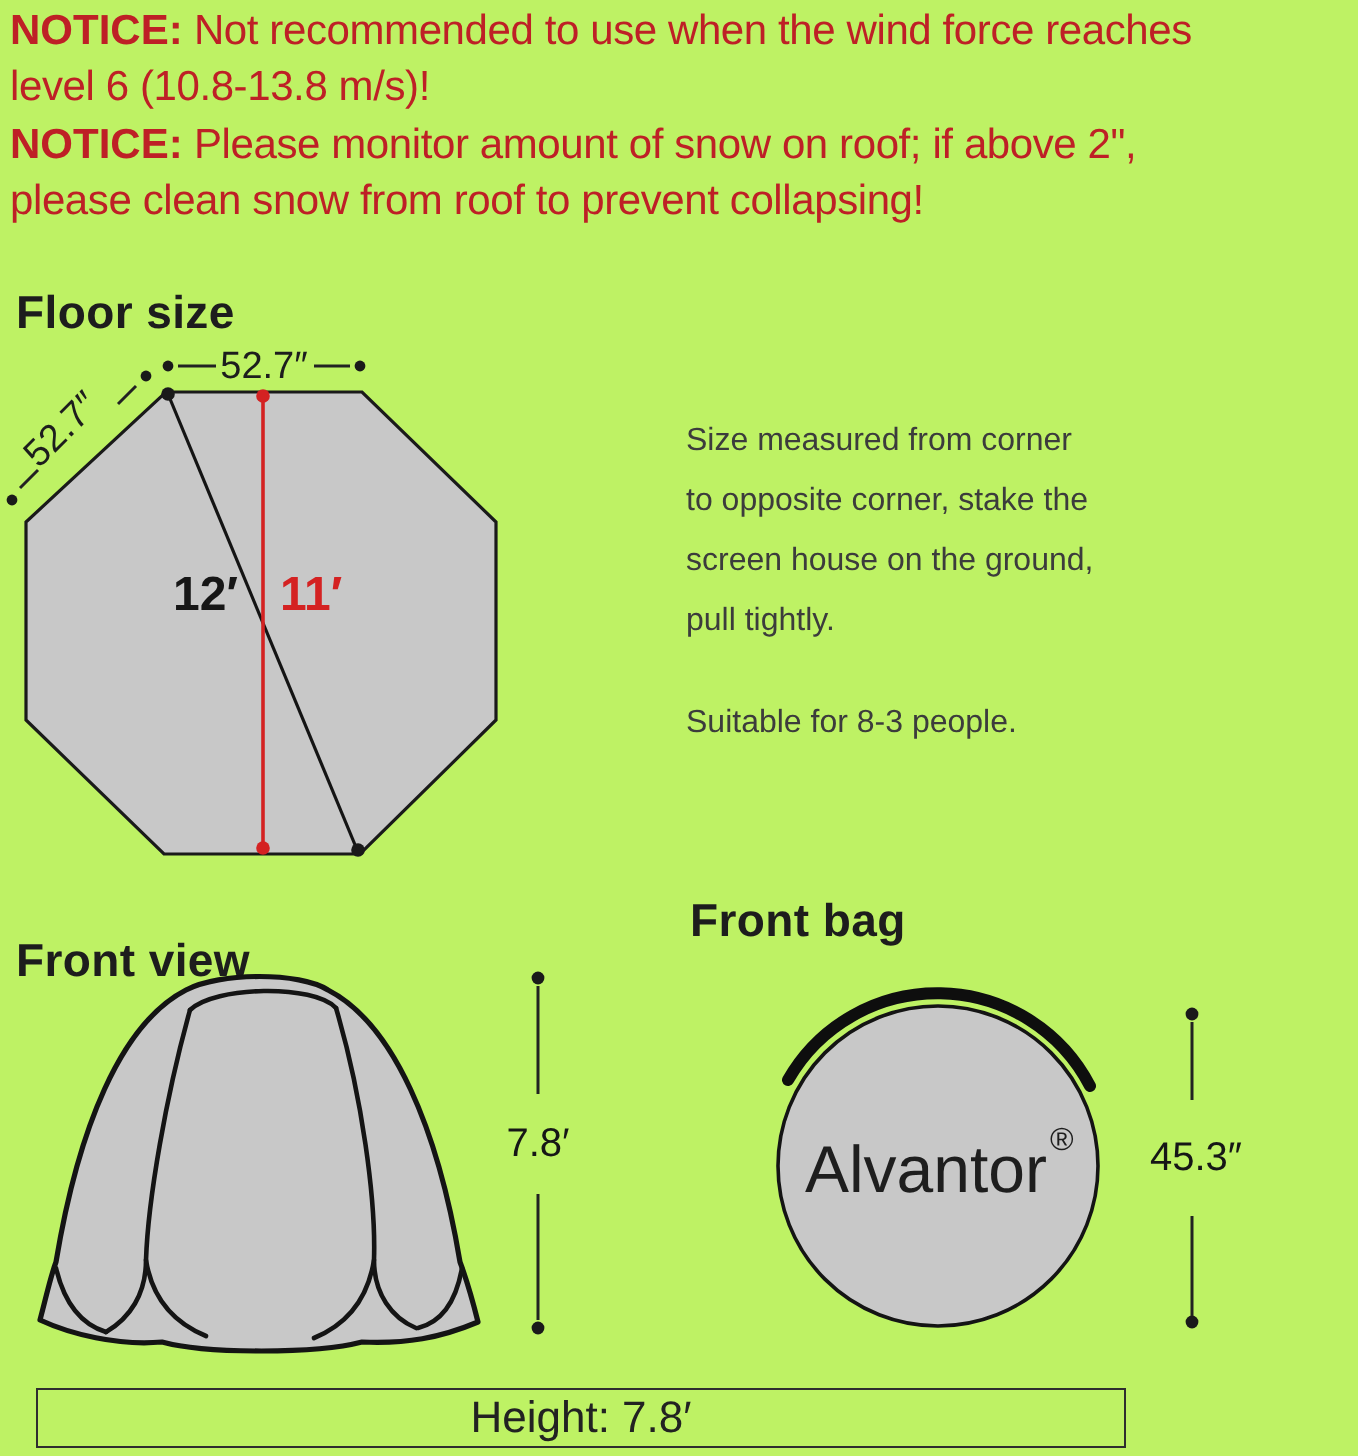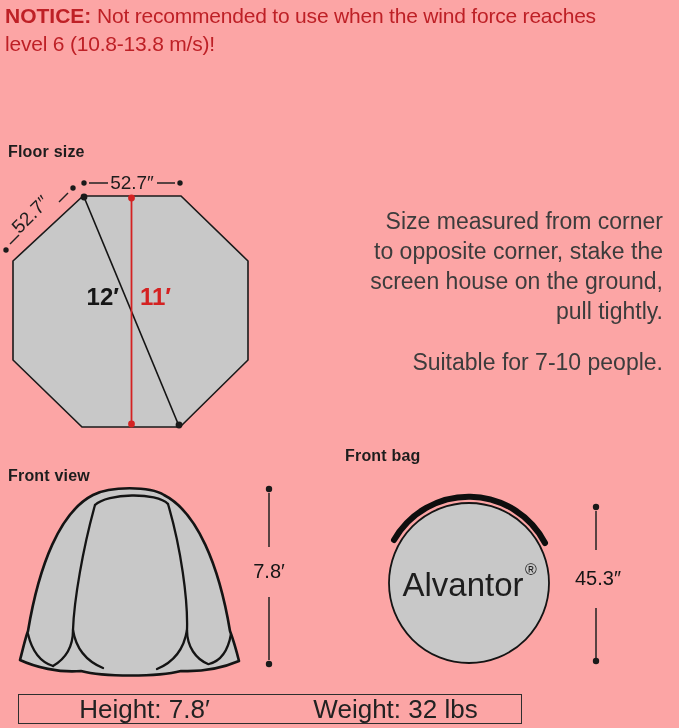--- a/index.html
+++ b/index.html
@@ -6,45 +6,45 @@
     --notice-red:#BE2026;
     --dimension-red:#D42222;
     --shape-fill:#C8C8C8;
     --outline:#1a1a1a;
   }
   *{margin:0;padding:0;box-sizing:border-box;}
   html,body{background:#fff;}
   .page{
     position:relative;
     width:679px;height:728px;
-    background:#fca5a5;
+    background:#bef264;
     font-family:"Liberation Sans","DejaVu Sans",sans-serif;
     overflow:hidden;
   }
   .notice{
     position:absolute;left:5px;right:2px;
     color:var(--notice-red);
     font-size:21px;line-height:28px;
     letter-spacing:-0.2px;
   }
   .notice strong{font-weight:700;letter-spacing:0;}
   .notice .lines{white-space:pre-line;}
   .notice-1{top:2px;}
   .notice-2{top:59px;}
   .section-heading{
     position:absolute;
-    font-size:16px;font-weight:700;color:#1d1d1d;
+    font-size:23px;font-weight:700;color:#1d1d1d;
     letter-spacing:0.2px;
   }
   .heading-floor{left:8px;top:143px;}
   .heading-front{left:8px;top:447px;margin-top:20px;}
   .heading-bag{left:345px;top:447px;}
   .floor-desc{
     position:absolute;left:343px;top:206px;width:320px;
-    color:#3c3c3c;font-size:23px;line-height:30px;font-weight:400;text-align:right;
+    color:#3c3c3c;font-size:16px;line-height:30px;font-weight:400;
   }
   .floor-desc .lines{white-space:pre-line;display:block;}
   .floor-desc .capacity{display:block;margin-top:21px;}
   svg{position:absolute;display:block;}
   .svg-floor{left:0;top:160px;}
   .svg-tent{left:0;top:472px;}
   .svg-bag{left:340px;top:472px;}
   
   .shape{fill:var(--shape-fill);stroke:var(--outline);stroke-width:1.6;}
   .tent-shape{fill:var(--shape-fill);stroke:#141414;stroke-width:2.6;stroke-linejoin:round;}
@@ -56,34 +56,36 @@
   .black-line{stroke:#141414;stroke-width:1.6;fill:none;}
   .measure-text{font-size:19px;fill:#1d1d1d;font-weight:400;}
   .big-dim{font-size:24px;font-weight:700;fill:#161616;}
   .big-dim-red{font-size:24px;font-weight:700;fill:var(--dimension-red);}
   .dim-label{font-size:20px;fill:#161616;}
   .brand-text{font-size:33px;fill:#1e1e1e;}
   .brand-reg{font-size:16px;fill:#1e1e1e;}
   .handle{fill:none;stroke:#0e0e0e;stroke-width:6;stroke-linecap:round;}
   .bag-circle{fill:var(--shape-fill);stroke:#141414;stroke-width:1.8;}
   .spec-table{
-    position:absolute;left:18px;top:694px;width:504px;height:30px;
+    position:absolute;left:18px;top:694px;width:545px;height:30px;
     border:1.6px solid #2e2e2e;
     display:flex;align-items:center;
-    font-size:26px;color:#222;
+    font-size:22px;color:#222;
   }
   .spec-table .cell{flex:1;text-align:center;}
 </style>
 </head>
 <body>
 
 <div class="page">
 
   <p class="notice notice-1"><strong>NOTICE:</strong> <span class="lines">Not recommended to use when the wind force reaches
 level 6 (10.8-13.8 m/s)!</span></p>
+  <p class="notice notice-2"><strong>NOTICE:</strong> <span class="lines">Please monitor amount of snow on roof; if above 2",
+please clean snow from roof to prevent collapsing!</span></p>
 
   <div class="section-heading heading-floor">Floor size</div>
   <div class="section-heading heading-front">Front view</div>
   <div class="section-heading heading-bag">Front bag</div>
 
   <svg class="svg-floor" width="290" height="282" viewBox="0 160 290 282">
 
     <polygon class="shape" points="83,196 181,196 248,261 248,360 180,427 82,427 13,360 13,261"></polygon>
 
     <line class="black-line" x1="84" y1="197" x2="179" y2="426"></line>
@@ -108,21 +110,21 @@
     <line class="dim-line" x1="68" y1="193" x2="59" y2="202"></line>
     <line class="dim-line" x1="19" y1="235" x2="10" y2="244"></line>
     <text class="measure-text" transform="translate(35,219) rotate(-45)" text-anchor="middle">52.7″</text>
   </svg>
 
   <div class="floor-desc">
     <span class="lines">Size measured from corner
 to opposite corner, stake the
 screen house on the ground,
 pull tightly.</span>
-    <span class="capacity">Suitable for 7-10 people.</span>
+    <span class="capacity">Suitable for 8-3 people.</span>
   </div>
 
   <svg class="svg-tent" width="300" height="216" viewBox="0 472 300 216">
     <path class="tent-shape" d="
       M 20,660
       C 23,649 25,639 28,631
       C 39,565 60,512 93,495
       C 110,486 150,486 164,495
       C 197,512 219,565 230,631
       C 233,639 236,649 239,661
@@ -153,16 +155,15 @@
 
     <circle class="dim-dot" cx="596" cy="507" r="3.2"></circle>
     <circle class="dim-dot" cx="596" cy="661" r="3.2"></circle>
     <line class="dim-line" x1="596" y1="511" x2="596" y2="550"></line>
     <line class="dim-line" x1="596" y1="608" x2="596" y2="658"></line>
     <text class="dim-label" x="598" y="585" text-anchor="middle">45.3″</text>
   </svg>
 
   <div class="spec-table">
     <span class="cell">Height: 7.8′</span>
-    <span class="cell">Weight: 32 lbs</span>
   </div>
 
 </div>
 
 </body></html>

